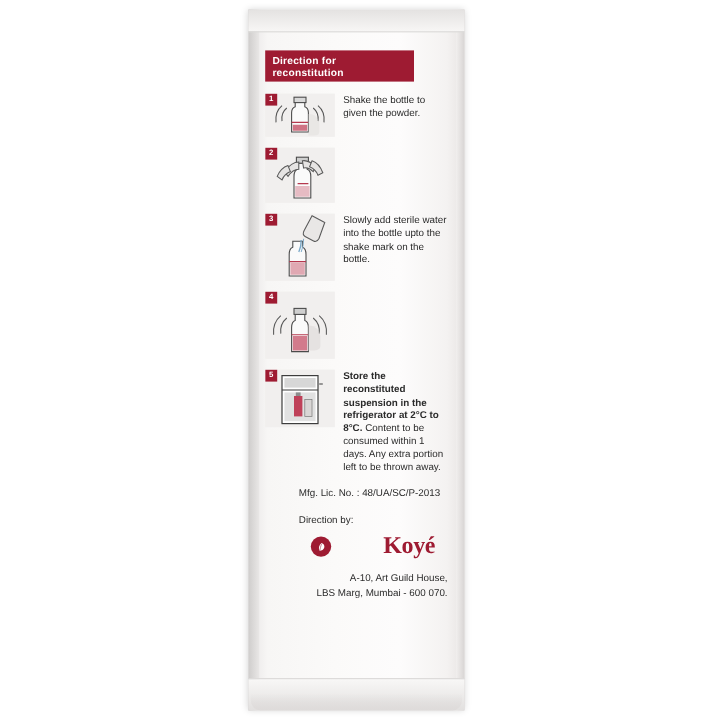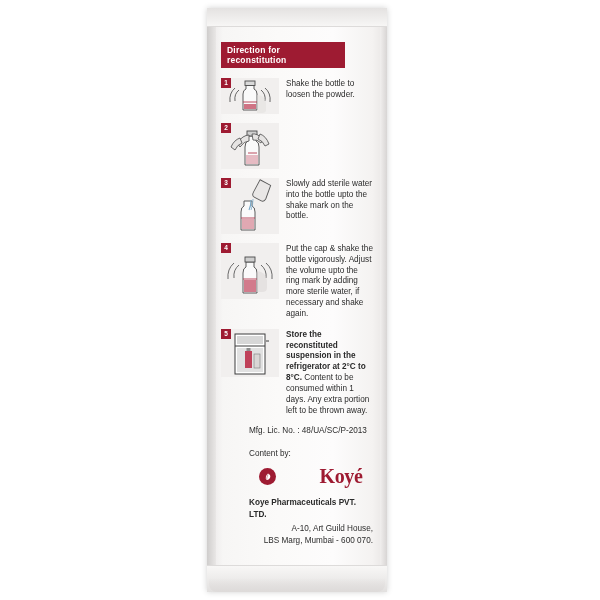--- a/index.html
+++ b/index.html
@@ -246,21 +246,21 @@
                 <g stroke="#555" stroke-width="0.9" fill="none">
                   <path d="M40 12 q5 4 4 11"></path>
                   <path d="M44 10 q6 5 5 14"></path>
                   <path d="M18 12 q-5 4 -4 11"></path>
                   <path d="M14 10 q-6 5 -5 14"></path>
                 </g>
                 <path d="M36 17 q8 0 9 8 l0 7 q0 3 -4 3 l-5 0 Z" fill="#e2e0df" opacity="0.55"></path>
               </svg>
             </div>
           </div>
-          <div class="step-text">Shake the bottle to loosen the powder.</div>
+          <div class="step-text">Shake the bottle to given the powder.</div>
         </div>
 
         <div class="step">
           <div class="step-figure">
             <div class="fig-box">
               <span class="step-num">2</span>
               <svg class="fig-svg" width="58" height="46" viewBox="0 0 58 46">
                 <rect x="0" y="0" width="58" height="46" fill="#f1efee"></rect>
                 <g stroke="#4a4a4a" stroke-width="0.9" fill="#fafafa">
                   <path d="M24 42 L24 24 Q24 19 27 18 L27 13 L35 13 L35 18 Q38 19 38 24 L38 42 Z"></path>
@@ -318,21 +318,20 @@
                 <g stroke="#5a5a5a" stroke-width="0.9" fill="none">
                   <path d="M40 22 q6 5 5 13"></path>
                   <path d="M45 20 q7 6 6 16"></path>
                   <path d="M18 22 q-6 5 -5 13"></path>
                   <path d="M13 20 q-7 6 -6 16"></path>
                 </g>
                 <path d="M36 28 q9 1 10 9 l0 8 q0 4 -5 4 l-5 0 Z" fill="#ded9d8" opacity="0.6"></path>
               </svg>
             </div>
           </div>
-          <div class="step-text">Put the cap &amp; shake the bottle vigorously. Adjust the volume upto the ring mark by adding more sterile water, if necessary and shake again.</div>
         </div>
 
         <div class="step">
           <div class="step-figure">
             <div class="fig-box">
               <span class="step-num">5</span>
               <svg class="fig-svg" width="58" height="48" viewBox="0 0 58 48">
                 <rect x="0" y="0" width="58" height="48" fill="#f1efee"></rect>
                 <g stroke="#3d3d3d" stroke-width="1" fill="#ffffff">
                   <rect x="14" y="5" width="30" height="40"></rect>
@@ -352,32 +351,31 @@
           <div class="step-text">
             <b>Store the reconstituted suspension in the refrigerator at 2°C to 8°C.</b><span> Content to be consumed within 1 days. Any extra portion left to be thrown away.</span>
           </div>
         </div>
 
       </div>
 
       <div class="footer">
         <div class="mfg">Mfg. Lic. No. : 48/UA/SC/P-2013</div>
 
-        <div class="marketed">Content by:</div>
+        <div class="marketed">Direction by:</div>
 
         <div class="logo-row">
           <span class="logo-mark">
             <svg class="leaf" viewBox="0 0 10 10">
               <path d="M5 1 C7.5 2 8.5 4.5 6.5 7 C5.5 8.2 4 8.6 3 8.2 C2 6 2.4 3 5 1 Z" fill="#ffffff"></path>
               <path d="M5 2 C4 4.5 3.6 6.5 3.4 8.3" stroke="#9e1b32" stroke-width="0.5" fill="none"></path>
             </svg>
           </span>
           <span class="logo-text">Koyé</span>
         </div>
 
-        <div class="company">Koye Pharmaceuticals PVT. LTD.</div>
         <div class="addr">A-10, Art Guild House,</div>
         <div class="addr">LBS Marg, Mumbai - 600 070.</div>
       </div>
 
     </div>
   </div>
 </div>
 
 </body></html>

